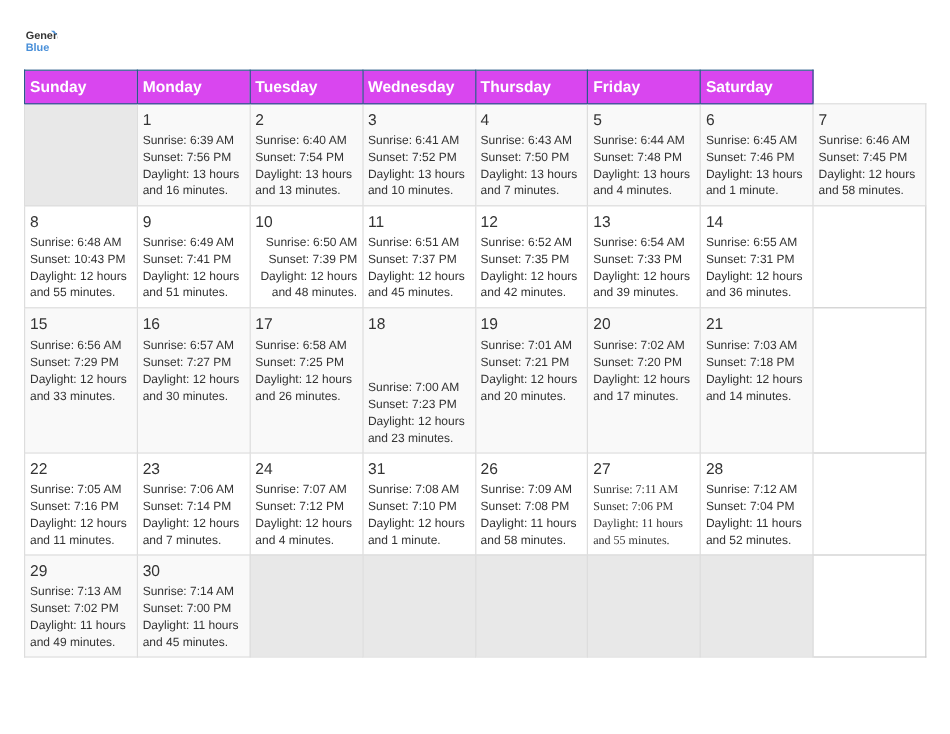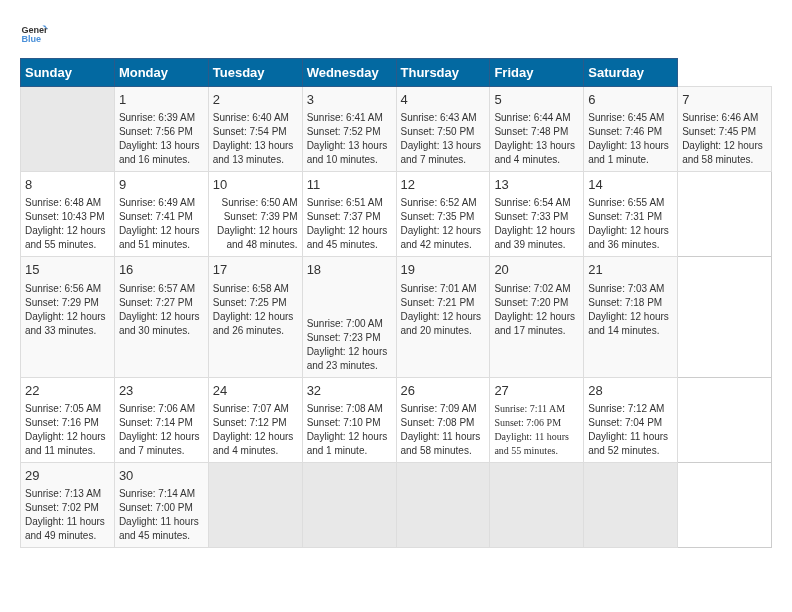--- a/index.html
+++ b/index.html
@@ -36,21 +36,21 @@
     .subtitle {
       font-size: 14px;
       color: #555;
     }
     table {
       width: 100%;
       border-collapse: collapse;
       font-size: 11px;
     }
     thead tr {
-      background-color: #0369a1;
+      background-color: #d946ef;
       color: #fff;
     }
     thead th {
       padding: 6px 4px;
       text-align: left;
       font-weight: bold;
       font-size: 13px;
       border: 1px solid #2a5a8a;
     }
     tbody tr {
@@ -289,21 +289,21 @@
 and 7 minutes.</div>
         </td>
         <td>
           <span class="day-num">24</span>
           <div class="day-info" style="white-space: pre-line;">Sunrise: 7:07 AM
 Sunset: 7:12 PM
 Daylight: 12 hours
 and 4 minutes.</div>
         </td>
         <td>
-          <span class="day-num">32</span>
+          <span class="day-num">31</span>
           <div class="day-info" style="white-space: pre-line;">Sunrise: 7:08 AM
 Sunset: 7:10 PM
 Daylight: 12 hours
 and 1 minute.</div>
         </td>
         <td>
           <span class="day-num">26</span>
           <div class="day-info" style="white-space: pre-line;">Sunrise: 7:09 AM
 Sunset: 7:08 PM
 Daylight: 11 hours

